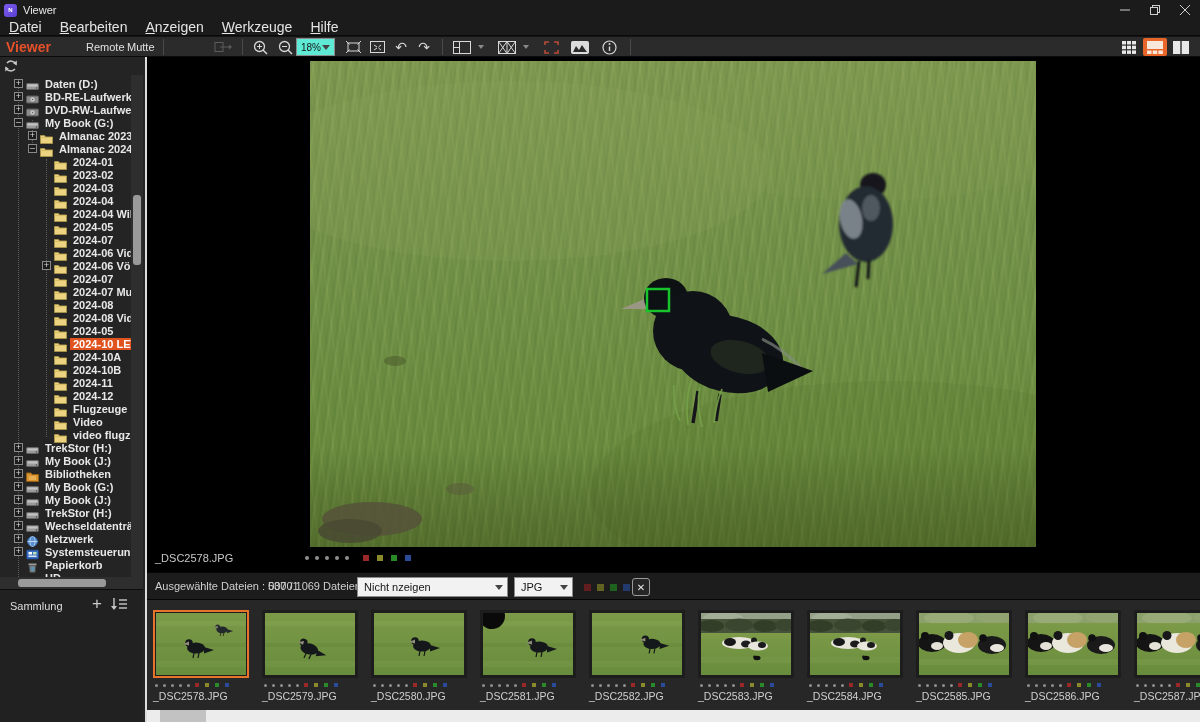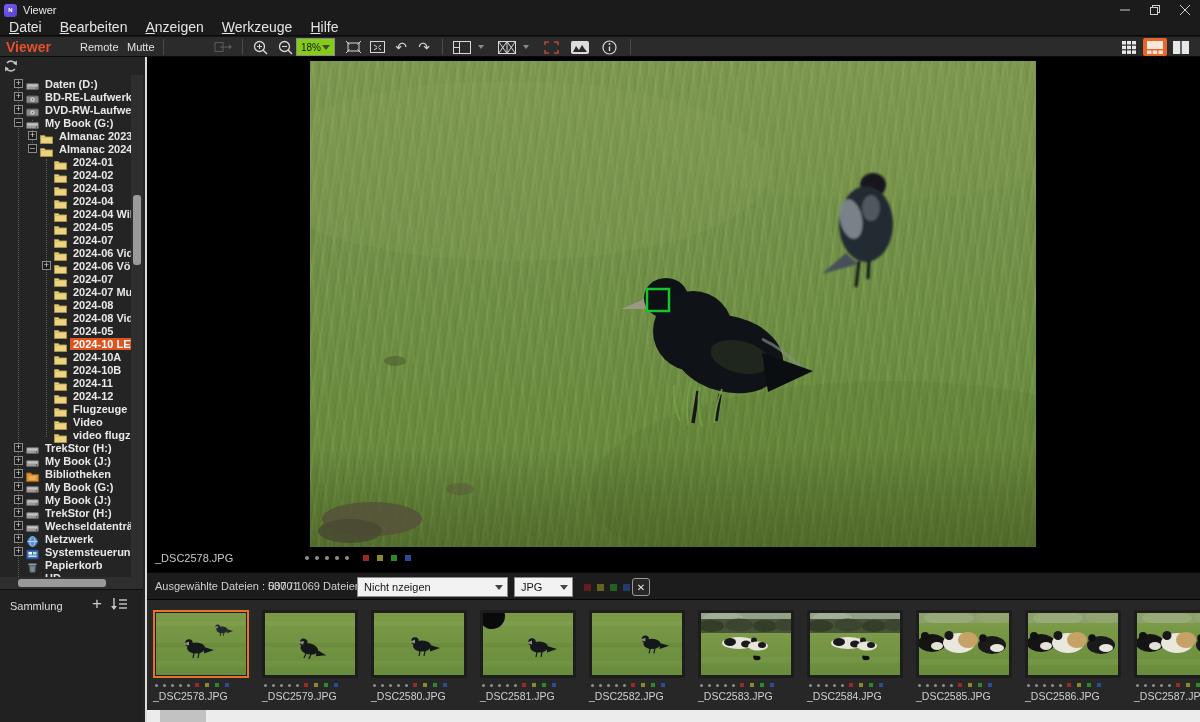--- a/index.html
+++ b/index.html
@@ -26,21 +26,21 @@
   
   #toolbar { position:absolute; left:0; top:37px; width:1200px; height:20px;
     background:#2b2b2b; border-bottom:1px solid #0b0b0b; }
   #toolbar .tb { position:absolute; top:0; height:20px; display:flex; align-items:center; }
   #app-label { left:6px; font-size:14px; font-weight:bold; color:#e8502a; }
   .tb-tab { font-size:11px; color:#e0e0e0; }
   .tb-sep { position:absolute; top:2px; width:1px; height:16px; background:#4a4a4a; }
   .tb-ico { position:absolute; top:1px; width:20px; height:18px; display:flex;
     align-items:center; justify-content:center; }
   #zoom-combo { position:absolute; left:296px; top:1px; width:39px; height:18px;
-    background:#84cc16; border:1px solid #8a8a8a; display:flex; align-items:center;
+    background:#5eead4; border:1px solid #8a8a8a; display:flex; align-items:center;
     font-size:10px; color:#151515; padding-left:4px; }
   #zoom-combo .chev, .combo .chev { margin-left:auto; margin-right:4px; width:0; height:0;
     border-left:4px solid transparent; border-right:4px solid transparent; border-top:5px solid #444; }
   .rot { font-size:14px; color:#d8d8d8; line-height:1; }
   .caret { position:absolute; top:8px; width:0; height:0; border-left:3px solid transparent;
     border-right:3px solid transparent; border-top:4px solid #8a8a8a; }
   .viewbtn { position:absolute; top:1px; width:24px; height:18px; border-radius:2px;
     display:flex; align-items:center; justify-content:center; background:#2b2b2b; }
   .viewbtn.active { background:#e8662a; }
 
@@ -141,21 +141,21 @@
 <div id="menubar">
     <div class="menu-item"><span class="ul">D</span>atei</div>
     <div class="menu-item"><span class="ul">B</span>earbeiten</div>
     <div class="menu-item"><span class="ul">A</span>nzeigen</div>
     <div class="menu-item"><span class="ul">W</span>erkzeuge</div>
     <div class="menu-item"><span class="ul">H</span>ilfe</div>
   </div>
 
 <div id="toolbar">
   <div class="tb" id="app-label">Viewer</div>
-  <div class="tb tb-tab" style="left:80px">Remote</div>
+  <div class="tb tb-tab" style="left:86px">Remote</div>
   <div class="tb tb-tab" style="left:127px">Mutte</div>
   <div class="tb-sep" style="left:163px"></div>
   <div class="tb-ico" style="left:213px">
     <svg width="18" height="14">
         <rect x="1" y="2.5" width="8" height="9" fill="none" stroke="#5c5c5c"></rect>
         <line x1="6" y1="7" x2="15" y2="7" stroke="#5c5c5c"></line>
         <polygon points="15,4.5 18,7 15,9.5" fill="#5c5c5c"></polygon>
       </svg>
   </div>
   <div class="tb-sep" style="left:242px"></div>
@@ -343,21 +343,21 @@
             <path d="M0.5 4.5 L12.5 4.5" stroke="#d9bd62"></path>
           </svg></div>
         <span class="tlab">2024-01</span>
       </div>
       <div class="trow" style="padding-left: 42px;">
         <div class="texp none">+</div>
         <div class="tico"><svg width="13" height="11">
             <path d="M0.5 2.5 L4.5 2.5 L5.5 4 L12.5 4 L12.5 10.5 L0.5 10.5 Z" fill="#ecd382" stroke="#a5924a"></path>
             <path d="M0.5 4.5 L12.5 4.5" stroke="#d9bd62"></path>
           </svg></div>
-        <span class="tlab">2024-02</span>
+        <span class="tlab">2023-02</span>
       </div>
       <div class="trow" style="padding-left: 42px;">
         <div class="texp none">+</div>
         <div class="tico"><svg width="13" height="11">
             <path d="M0.5 2.5 L4.5 2.5 L5.5 4 L12.5 4 L12.5 10.5 L0.5 10.5 Z" fill="#ecd382" stroke="#a5924a"></path>
             <path d="M0.5 4.5 L12.5 4.5" stroke="#d9bd62"></path>
           </svg></div>
         <span class="tlab">2024-03</span>
       </div>
       <div class="trow" style="padding-left: 42px;">

